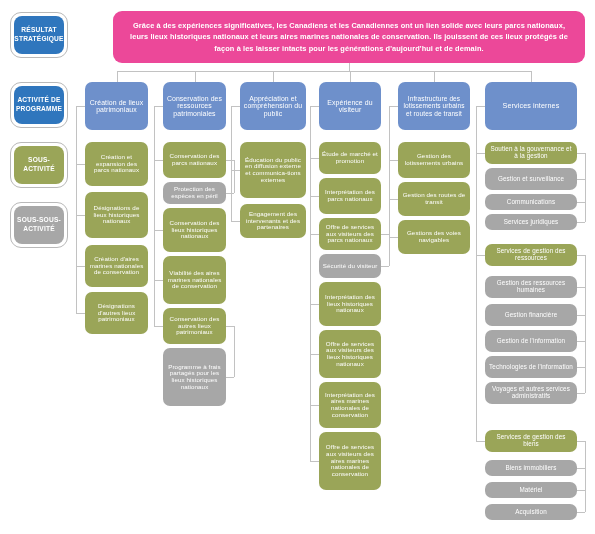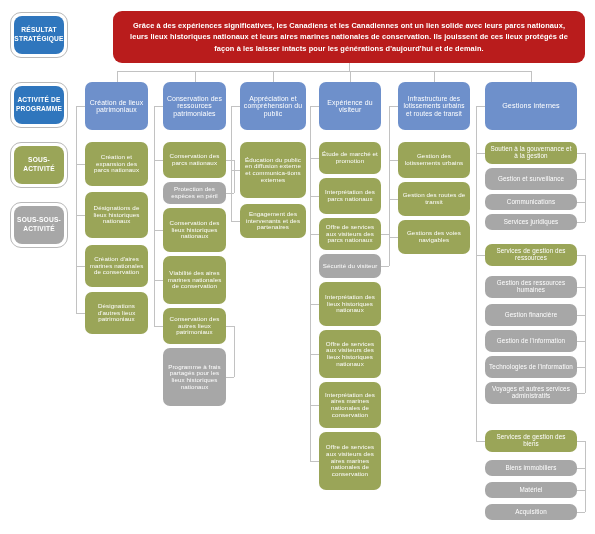--- a/index.html
+++ b/index.html
@@ -27,21 +27,21 @@
     color:#ffffff;
     line-height:1.08;
     padding:2px 3px;
     letter-spacing:0.1px;
     overflow:hidden;
   }
   .blue{background:#6e90cb;}
   .olive{background:#9aa558;}
   .gray{background:#a7a7a7;}
   .banner{
-    background:#b91c1c;
+    background:#ec4899;
     border-radius:9px;
     color:#ffffff;
     font-weight:bold;
     font-size:7.4px;
     line-height:1.55;
     padding:6px 14px;
     text-align:center;
     align-items:center;
     justify-content:flex-start;
   }
@@ -255,21 +255,21 @@
       <div class="box olive" style="left: 398px; top: 142px; width: 72px; height: 36px; font-size: 6.2px;">
         <span>Gestion des lotissements urbains</span>
       </div>
       <div class="box olive" style="left: 398px; top: 182px; width: 72px; height: 34px; font-size: 6.2px;">
         <span>Gestion des routes de transit</span>
       </div>
       <div class="box olive" style="left: 398px; top: 220px; width: 72px; height: 34px; font-size: 6.2px;">
         <span>Gestions des voies navigables</span>
       </div>
       <div class="box blue" style="left: 485px; top: 82px; width: 92px; height: 48px; font-size: 7.2px;">
-        <span>Gestions internes</span>
+        <span>Services internes</span>
       </div>
       <div class="box olive" style="left: 485px; top: 142px; width: 92px; height: 22px; font-size: 6.3px;">
         <span>Soutien à la gouvernance et à la gestion</span>
       </div>
       <div class="box gray" style="left: 485px; top: 168px; width: 92px; height: 22px; font-size: 6.3px;">
         <span>Gestion et surveillance</span>
       </div>
       <div class="box gray" style="left: 485px; top: 194px; width: 92px; height: 16px; font-size: 6.3px;">
         <span>Communications</span>
       </div>

